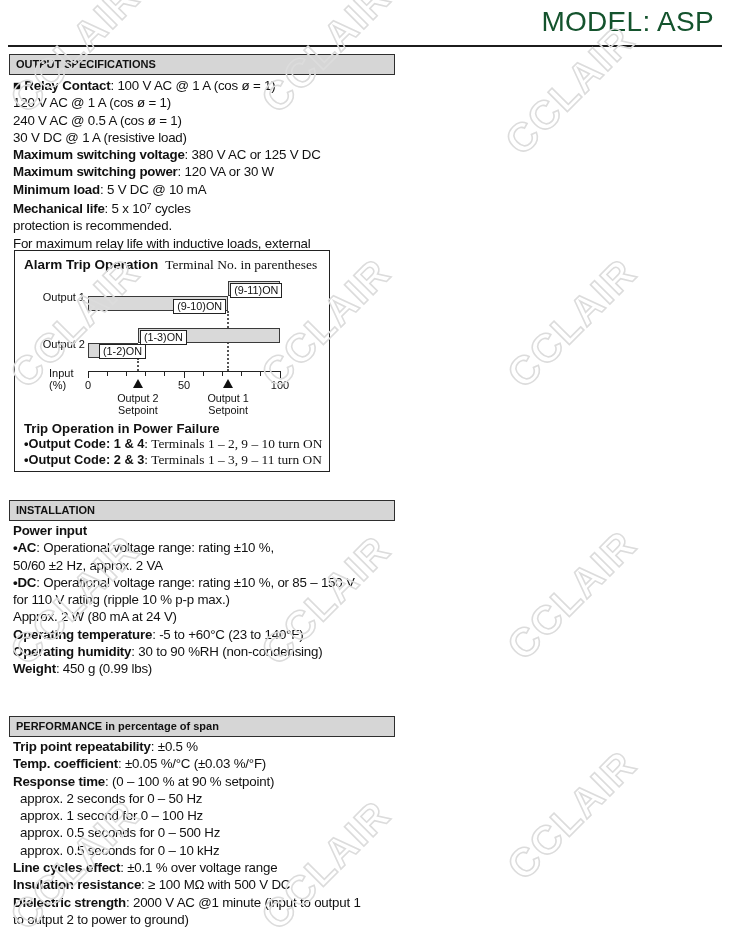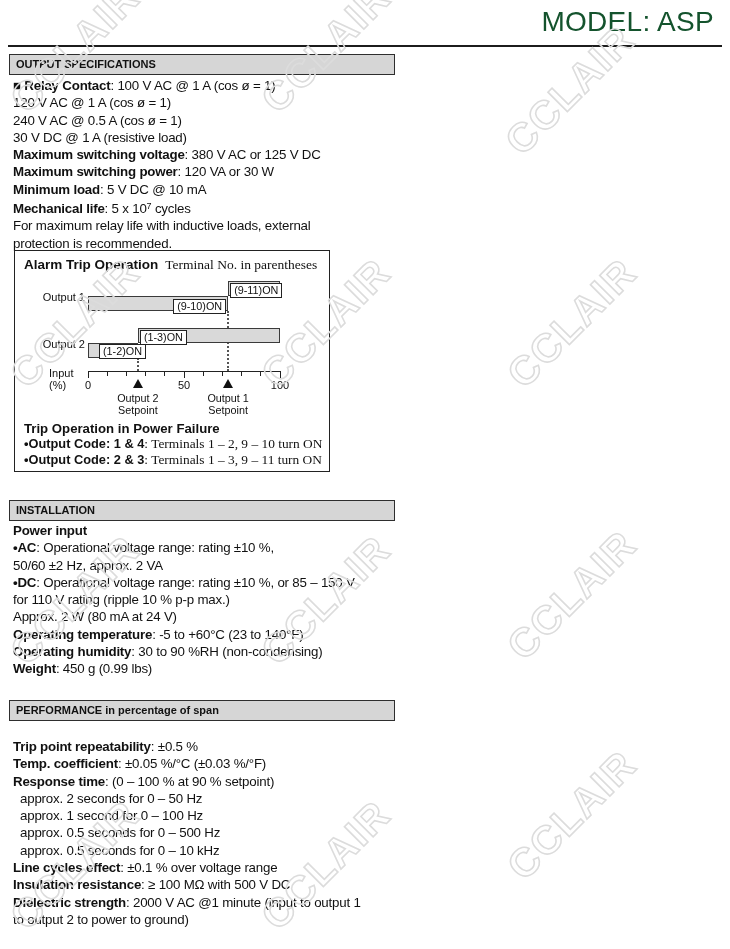--- a/index.html
+++ b/index.html
@@ -51,36 +51,36 @@
       <div class="sechead" style="top: 54px;">OUTPUT SPECIFICATIONS</div>
       <div class="speclines" style="top: 77px;">
         <div class="specline"><span class="b">■ Relay Contact</span><span>: 100 V AC @ 1 A (cos ø = 1)</span></div>
         <div class="specline"><span>120 V AC @ 1 A (cos ø = 1)</span></div>
         <div class="specline"><span>240 V AC @ 0.5 A (cos ø = 1)</span></div>
         <div class="specline"><span>30 V DC @ 1 A (resistive load)</span></div>
         <div class="specline"><span class="b">Maximum switching voltage</span><span>: 380 V AC or 125 V DC</span></div>
         <div class="specline"><span class="b">Maximum switching power</span><span>: 120 VA or 30 W</span></div>
         <div class="specline"><span class="b">Minimum load</span><span>: 5 V DC @ 10 mA</span></div>
         <div class="specline"><span class="b">Mechanical life</span><span>: 5 x 10</span><span class="sup">7</span><span> cycles</span></div>
+        <div class="specline"><span>protection is recommended.</span></div>
         <div class="specline"><span>For maximum relay life with inductive loads, external</span></div>
-        <div class="specline"><span>protection is recommended.</span></div>
       </div>
       <div class="sechead" style="top: 500px;">INSTALLATION</div>
       <div class="speclines" style="top: 522px;">
         <div class="specline"><span class="b">Power input</span></div>
         <div class="specline"><span class="b">•AC</span><span>: Operational voltage range: rating ±10 %,</span></div>
         <div class="specline"><span>50/60 ±2 Hz, approx. 2 VA</span></div>
         <div class="specline"><span class="b">•DC</span><span>: Operational voltage range: rating ±10 %, or 85 – 150 V</span></div>
         <div class="specline"><span>for 110 V rating (ripple 10 % p-p max.)</span></div>
         <div class="specline"><span>Approx. 2 W (80 mA at 24 V)</span></div>
         <div class="specline"><span class="b">Operating temperature</span><span>: -5 to +60°C (23 to 140°F)</span></div>
         <div class="specline"><span class="b">Operating humidity</span><span>: 30 to 90 %RH (non-condensing)</span></div>
         <div class="specline"><span class="b">Weight</span><span>: 450 g (0.99 lbs)</span></div>
       </div>
-      <div class="sechead" style="top: 700px;">PERFORMANCE in percentage of span</div>
+      <div class="sechead" style="top: 716px;">PERFORMANCE in percentage of span</div>
       <div class="speclines" style="top: 738px;">
         <div class="specline"><span class="b">Trip point repeatability</span><span>: ±0.5 %</span></div>
         <div class="specline"><span class="b">Temp. coefficient</span><span>: ±0.05 %/°C (±0.03 %/°F)</span></div>
         <div class="specline"><span class="b">Response time</span><span>: (0 – 100 % at 90 % setpoint)</span></div>
         <div class="specline"><span>  approx. 2 seconds for 0 – 50 Hz</span></div>
         <div class="specline"><span>  approx. 1 second for 0 – 100 Hz</span></div>
         <div class="specline"><span>  approx. 0.5 seconds for 0 – 500 Hz</span></div>
         <div class="specline"><span>  approx. 0.5 seconds for 0 – 10 kHz</span></div>
         <div class="specline"><span class="b">Line cycles effect</span><span>: ±0.1 % over voltage range</span></div>
         <div class="specline"><span class="b">Insulation resistance</span><span>: ≥ 100 MΩ with 500 V DC</span></div>

